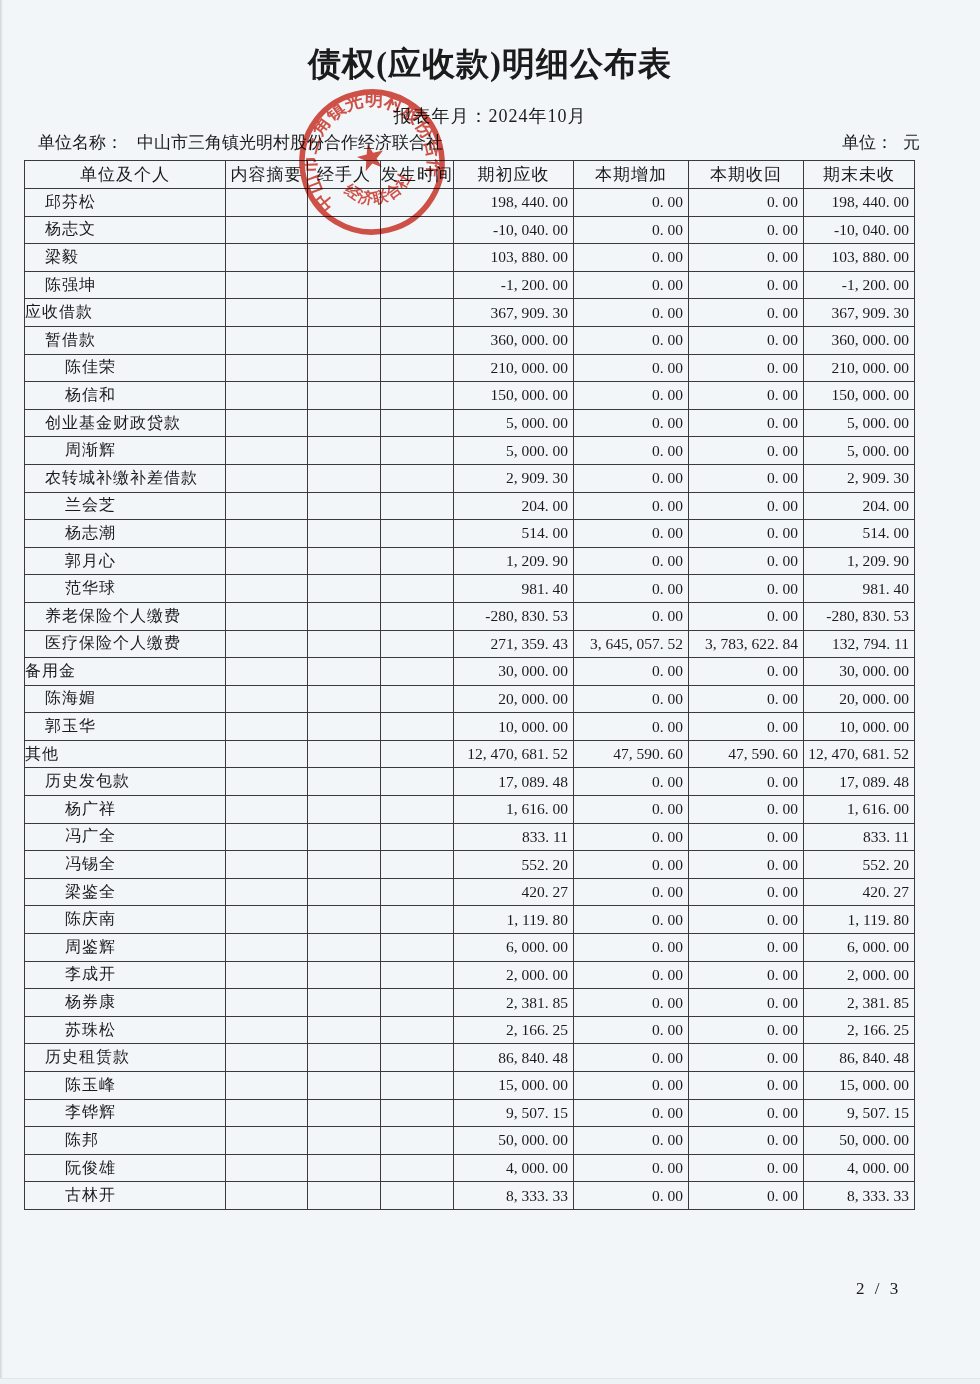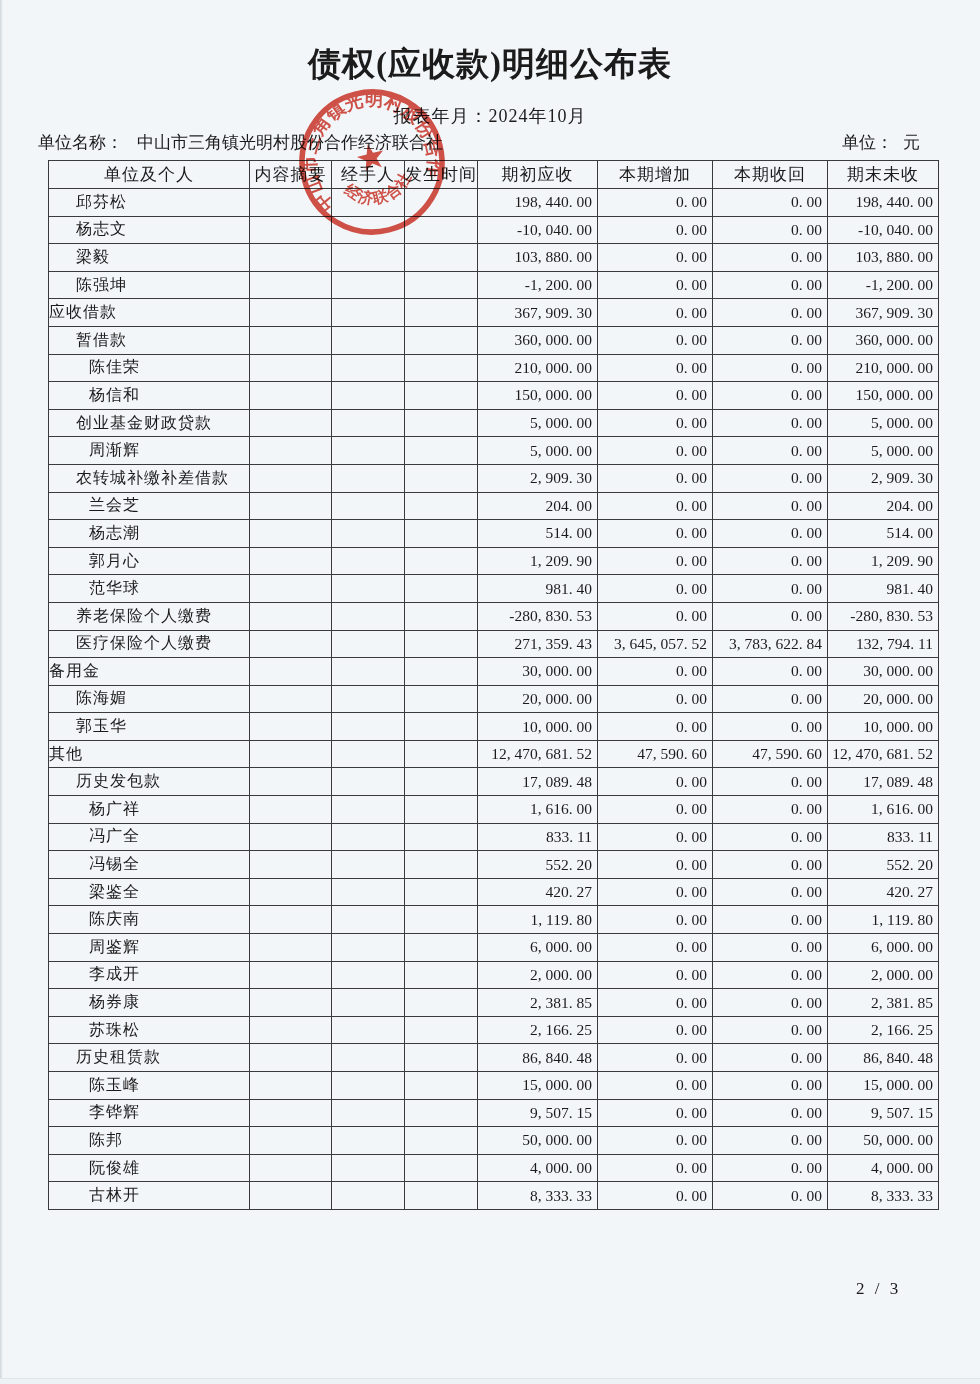--- a/index.html
+++ b/index.html
@@ -27,35 +27,35 @@
     text-align:center;font-size:18px;letter-spacing:1px;
   }
   .unit-row{
     position:absolute;top:131px;left:38px;right:60px;
     display:flex;justify-content:space-between;align-items:baseline;
     font-size:17px;
   }
   .unit-left .unit-name{margin-left:14px;}
   .unit-right .currency{margin-left:10px;}
 
-  .table-wrap{position:absolute;left:48px;top:160px;}
+  .table-wrap{position:absolute;left:24px;top:160px;}
   table{border-collapse:collapse;table-layout:fixed;}
   th,td{
     border:1.6px solid #3a3a3a;
     padding:0;
     overflow:hidden;white-space:nowrap;
   }
   thead th{
     height:27px;font-size:17px;font-weight:normal;
     text-align:center;letter-spacing:1px;
   }
   tbody td{height:26.6px;font-size:16px;}
   .c-name{text-align:left;letter-spacing:1px;}
   .lvl0{}
-  .lvl1{padding-left:27px;}
+  .lvl1{padding-left:20px;}
   .lvl2{padding-left:40px;}
   .c-num{text-align:right;padding-right:5px;font-size:15.5px;}
   .c-empty{background:transparent;}
 
   .page-num{
     position:absolute;top:1279px;left:856px;
     font-size:17px;letter-spacing:3px;
   }
 
   .stamp{

